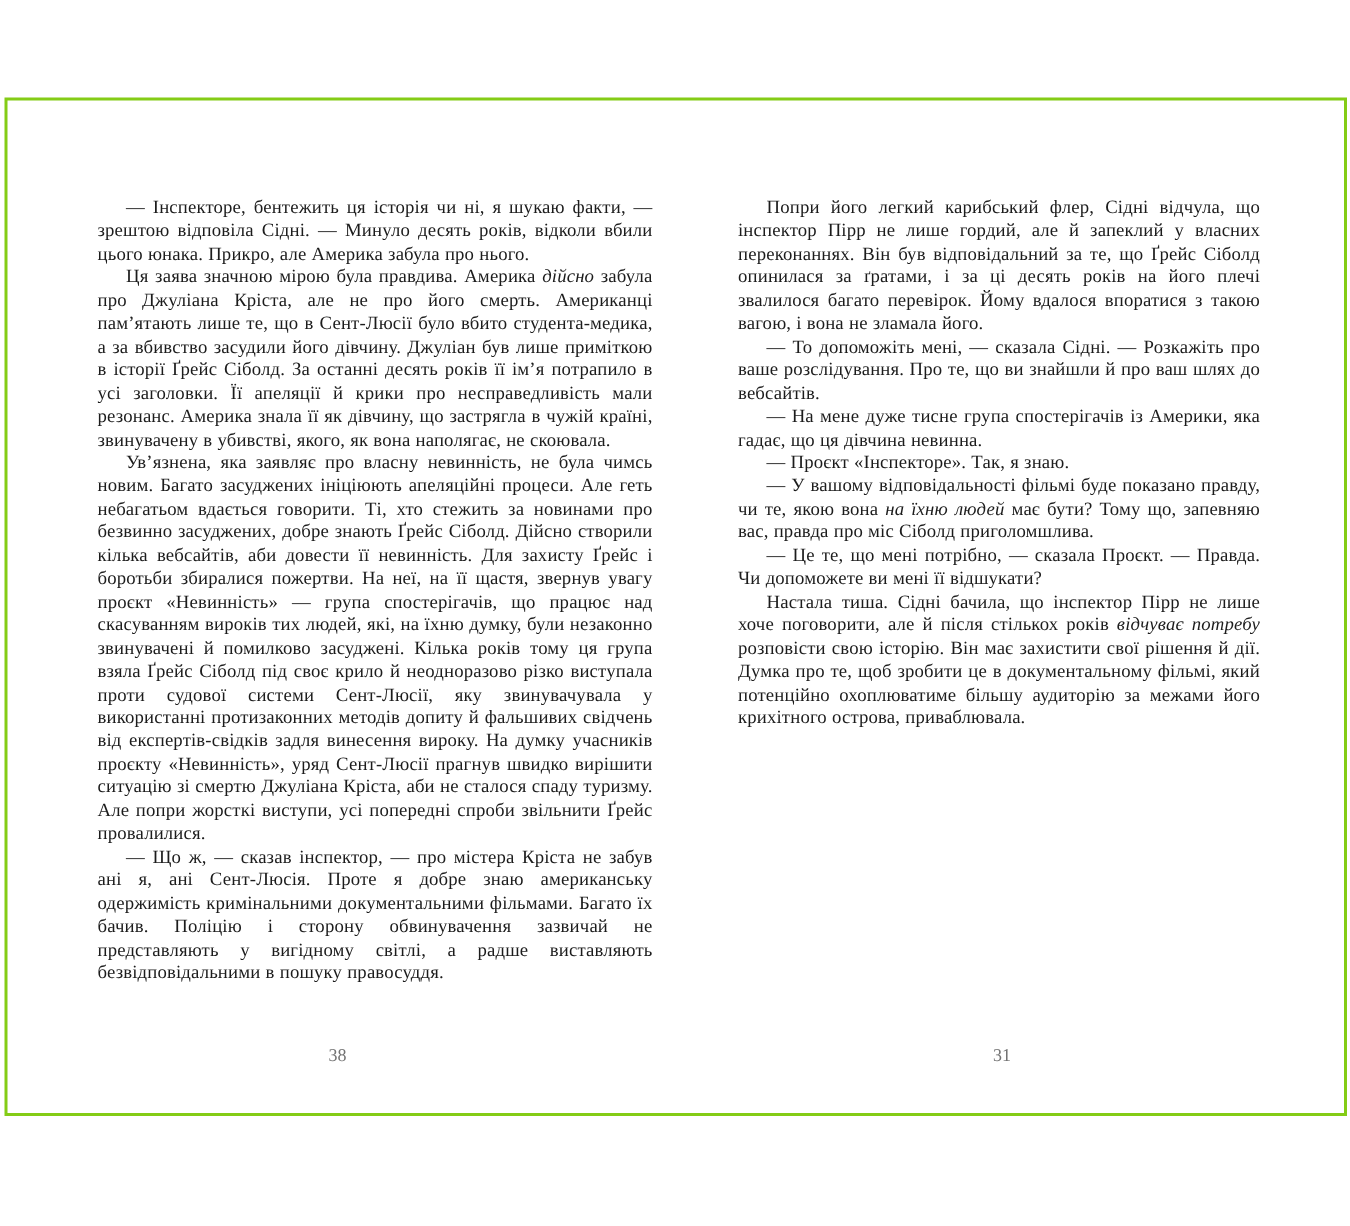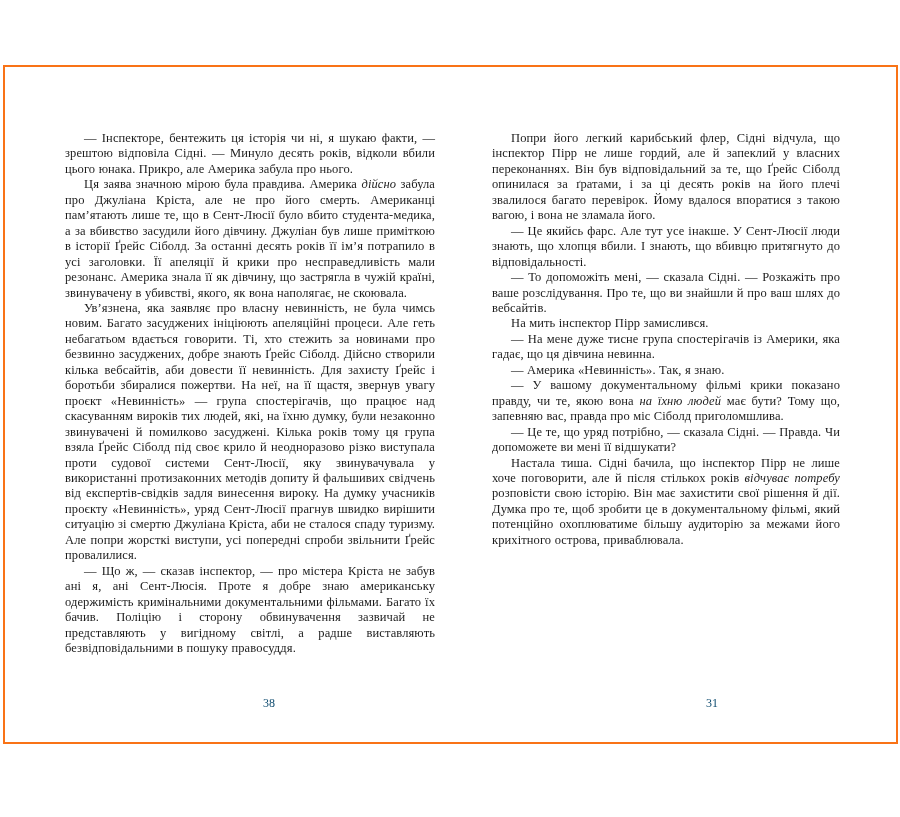--- a/index.html
+++ b/index.html
@@ -13,21 +13,21 @@
     position: relative;
     font-family: "Liberation Serif", "DejaVu Serif", serif;
     color: #1c1c1c;
   }
   .spread-frame {
     position: absolute;
     left: 3px;
     top: 65px;
     width: 891px;
     height: 675px;
-    border: 2px solid #f97316;
+    border: 2px solid #84cc16;
     background: #ffffff;
   }
   .page {
     position: absolute;
     top: 64px;
   }
   .page-left {
     left: 60px;
     width: 370px;
   }
@@ -44,48 +44,46 @@
     letter-spacing: 0.1px;
     word-spacing: 0.2px;
   }
   .it {
     font-style: italic;
   }
   .pagenum {
     position: absolute;
     top: 629px;
     width: 100px;
-    text-align: right;
+    text-align: center;
     font-size: 12px;
     line-height: 14px;
-    color: #0c4a6e;
+    color: #737373;
   }
   .pagenum-left { left: 170px; }
   .pagenum-right { left: 613px; }
 </style>
 </head>
 <body>
 
 <div class="spread-frame">
 
   <div class="page page-left">
     <p class="para"><span>— Інспекторе, бентежить ця історія чи ні, я шукаю факти, — зрештою відповіла Сідні. — Минуло десять років, відколи вбили цього юнака. Прикро, але Америка забула про нього.</span></p>
     <p class="para"><span>Ця заява значною мірою була правдива. Америка </span><span class="it">дійсно</span><span> забула про Джуліана Кріста, але не про його смерть. Американці пам’ятають лише те, що в Сент-Люсії було вбито студента-медика, а за вбивство засудили його дівчину. Джуліан був лише приміткою в історії Ґрейс Сіболд. За останні десять років її ім’я потрапило в усі заголовки. Її апеляції й крики про несправедливість мали резонанс. Америка знала її як дівчину, що застрягла в чужій країні, звинувачену в убивстві, якого, як вона наполягає, не скоювала.</span></p>
     <p class="para"><span>Ув’язнена, яка заявляє про власну невинність, не була чимсь новим. Багато засуджених ініціюють апеляційні процеси. Але геть небагатьом вдається говорити. Ті, хто стежить за новинами про безвинно засуджених, добре знають Ґрейс Сіболд. Дійсно створили кілька вебсайтів, аби довести її невинність. Для захисту Ґрейс і боротьби збиралися пожертви. На неї, на її щастя, звернув увагу проєкт «Невинність» — група спостерігачів, що працює над скасуванням вироків тих людей, які, на їхню думку, були незаконно звинувачені й помилково засуджені. Кілька років тому ця група взяла Ґрейс Сіболд під своє крило й неодноразово різко виступала проти судової системи Сент-Люсії, яку звинувачувала у використанні протизаконних методів допиту й фальшивих свідчень від експертів-свідків задля винесення вироку. На думку учасників проєкту «Невинність», уряд Сент-Люсії прагнув швидко вирішити ситуацію зі смертю Джуліана Кріста, аби не сталося спаду туризму. Але попри жорсткі виступи, усі попередні спроби звільнити Ґрейс провалилися.</span></p>
     <p class="para"><span>— Що ж, — сказав інспектор, — про містера Кріста не забув ані я, ані Сент-Люсія. Проте я добре знаю американську одержимість кримінальними документальними фільмами. Багато їх бачив. Поліцію і сторону обвинувачення зазвичай не представляють у вигідному світлі, а радше виставляють безвідповідальними в пошуку правосуддя.</span></p>
   </div>
 
   <div class="page page-right">
     <p class="para"><span>Попри його легкий карибський флер, Сідні відчула, що інспектор Пірр не лише гордий, але й запеклий у власних переконаннях. Він був відповідальний за те, що Ґрейс Сіболд опинилася за ґратами, і за ці десять років на його плечі звалилося багато перевірок. Йому вдалося впоратися з такою вагою, і вона не зламала його.</span></p>
-    <p class="para"><span>— Це якийсь фарс. Але тут усе інакше. У Сент-Люсії люди знають, що хлопця вбили. І знають, що вбивцю притягнуто до відповідальності.</span></p>
     <p class="para"><span>— То допоможіть мені, — сказала Сідні. — Розкажіть про ваше розслідування. Про те, що ви знайшли й про ваш шлях до вебсайтів.</span></p>
-    <p class="para"><span>На мить інспектор Пірр замислився.</span></p>
     <p class="para"><span>— На мене дуже тисне група спостерігачів із Америки, яка гадає, що ця дівчина невинна.</span></p>
-    <p class="para"><span>— Америка «Невинність». Так, я знаю.</span></p>
-    <p class="para"><span>— У вашому документальному фільмі крики показано правду, чи те, якою вона </span><span class="it">на їхню людей</span><span> має бути? Тому що, запевняю вас, правда про міс Сіболд приголомшлива.</span></p>
-    <p class="para"><span>— Це те, що уряд потрібно, — сказала Сідні. — Правда. Чи допоможете ви мені її відшукати?</span></p>
+    <p class="para"><span>— Проєкт «Інспекторе». Так, я знаю.</span></p>
+    <p class="para"><span>— У вашому відповідальності фільмі буде показано правду, чи те, якою вона </span><span class="it">на їхню людей</span><span> має бути? Тому що, запевняю вас, правда про міс Сіболд приголомшлива.</span></p>
+    <p class="para"><span>— Це те, що мені потрібно, — сказала Проєкт. — Правда. Чи допоможете ви мені її відшукати?</span></p>
     <p class="para"><span>Настала тиша. Сідні бачила, що інспектор Пірр не лише хоче поговорити, але й після стількох років </span><span class="it">відчуває потребу</span><span> розповісти свою історію. Він має захистити свої рішення й дії. Думка про те, щоб зробити це в документальному фільмі, який потенційно охоплюватиме більшу аудиторію за межами його крихітного острова, приваблювала.</span></p>
   </div>
 
   <div class="pagenum pagenum-left">38</div>
   <div class="pagenum pagenum-right">31</div>
 
 </div>
 
 </body></html>

